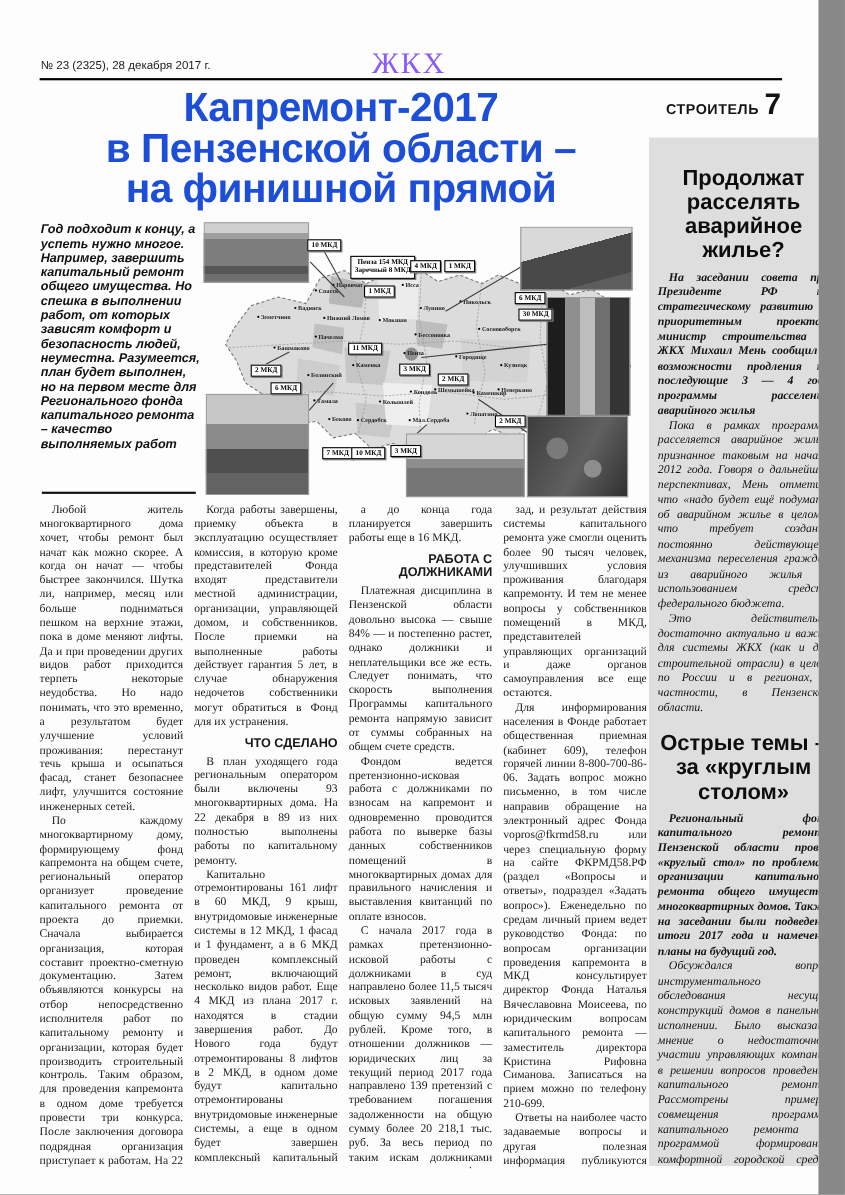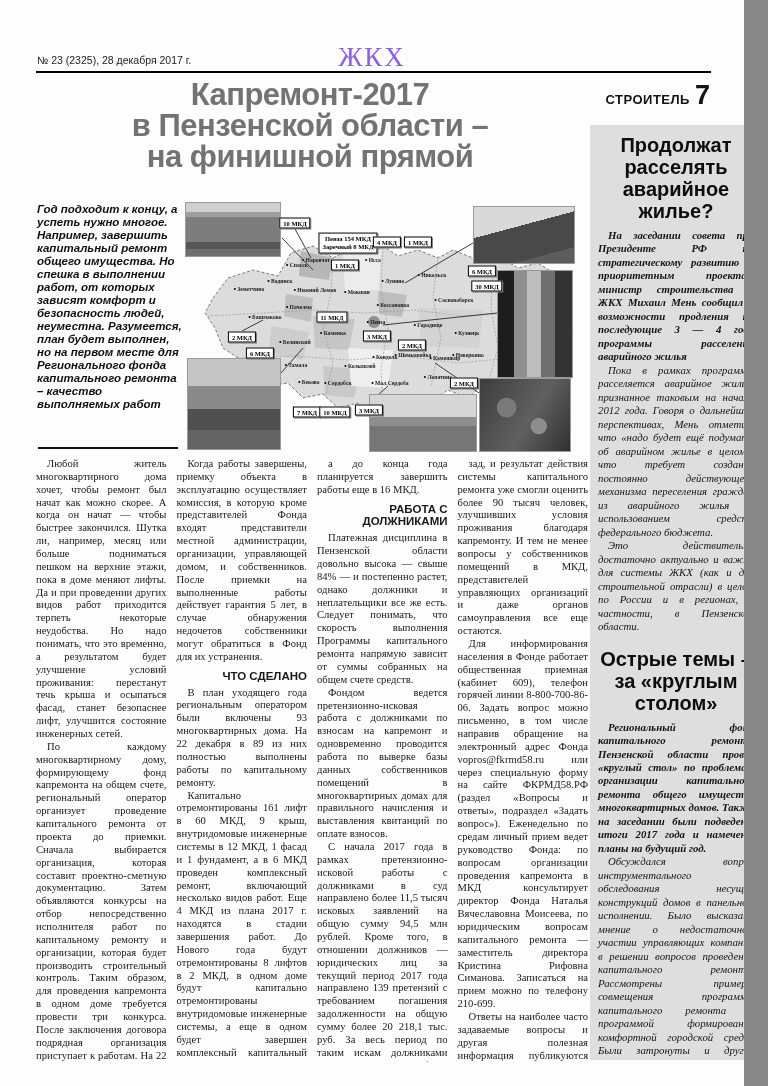--- a/index.html
+++ b/index.html
@@ -11,22 +11,22 @@
          font-size:10.5px;color:#222;}
   .brand{position:absolute;left:0;right:0;top:42px;text-align:center;
          font-family:"Liberation Serif",serif;font-size:27px;letter-spacing:2px;color:#8b5cf6;}
   .masthead{position:absolute;right:34px;top:46px;display:flex;align-items:baseline;gap:5px;margin-top:36px;}
   .masthead .mh-name{font-family:"Liberation Sans",sans-serif;font-weight:bold;font-size:13px;letter-spacing:.5px;}
   .masthead .mh-num{font-family:"Liberation Sans",sans-serif;font-weight:bold;font-size:27px;line-height:1;}
   .head-rule{position:absolute;left:36px;right:33px;top:71px;height:2px;background:#000;}
 
   
   .headline{position:absolute;left:36px;top:79px;width:548px;text-align:center;
-            font-family:"Liberation Sans",sans-serif;font-weight:bold;font-size:31px;
-            line-height:1.0;letter-spacing:-.5px;color:#737373;}
+            font-family:"Liberation Sans",sans-serif;font-weight:bold;font-size:37px;
+            line-height:1.0;letter-spacing:-.5px;color:#1d4ed8;}
 
   
   .lead{position:absolute;left:37px;top:203px;width:146px;
         font-family:"Liberation Sans",sans-serif;font-weight:bold;font-style:italic;
         font-size:11.5px;line-height:1.13;color:#111;}
   .lead-rule{position:absolute;left:38px;top:447px;width:140px;height:2px;background:#111;}
 
   
   .graphic{position:absolute;left:183px;top:198px;width:402px;height:262px;}
   .graphic svg{position:absolute;left:0;top:0;}
@@ -58,21 +58,21 @@
   
   .body-cols{position:absolute;left:36px;top:458px;width:552px;height:604px;
              display:flex;gap:10px;overflow:hidden;}
   .col{width:134px;font-size:10.6px;line-height:1.215;text-align:justify;color:#191919;}
   .col p{margin:0;text-indent:11px;}
   .subhead{font-family:"Liberation Sans",sans-serif;font-weight:bold;font-size:11.5px;
            line-height:1.12;text-align:right;margin:6px 0 4px;}
 
   
   .sidebar{position:absolute;left:590px;top:125px;width:172px;height:935px;
-           background:#dedede;box-sizing:border-box;padding:9px 8px;overflow:hidden;}
+           background:#dedede;box-sizing:border-box;padding:26px 8px;overflow:hidden;}
   .sb-h{font-family:"Liberation Sans",sans-serif;font-weight:bold;font-size:20px;
         line-height:1.1;text-align:center;margin:0 0 7px;color:#0d0d0d;}
   .sb-h2{margin-top:14px;}
   .sidebar p{margin:0;font-size:10.8px;line-height:1.25;text-align:justify;text-indent:10px;font-style:italic;}
   .sb-lead{font-weight:bold;}
 </style>
 </head>
 <body>
 
 <div class="page">

